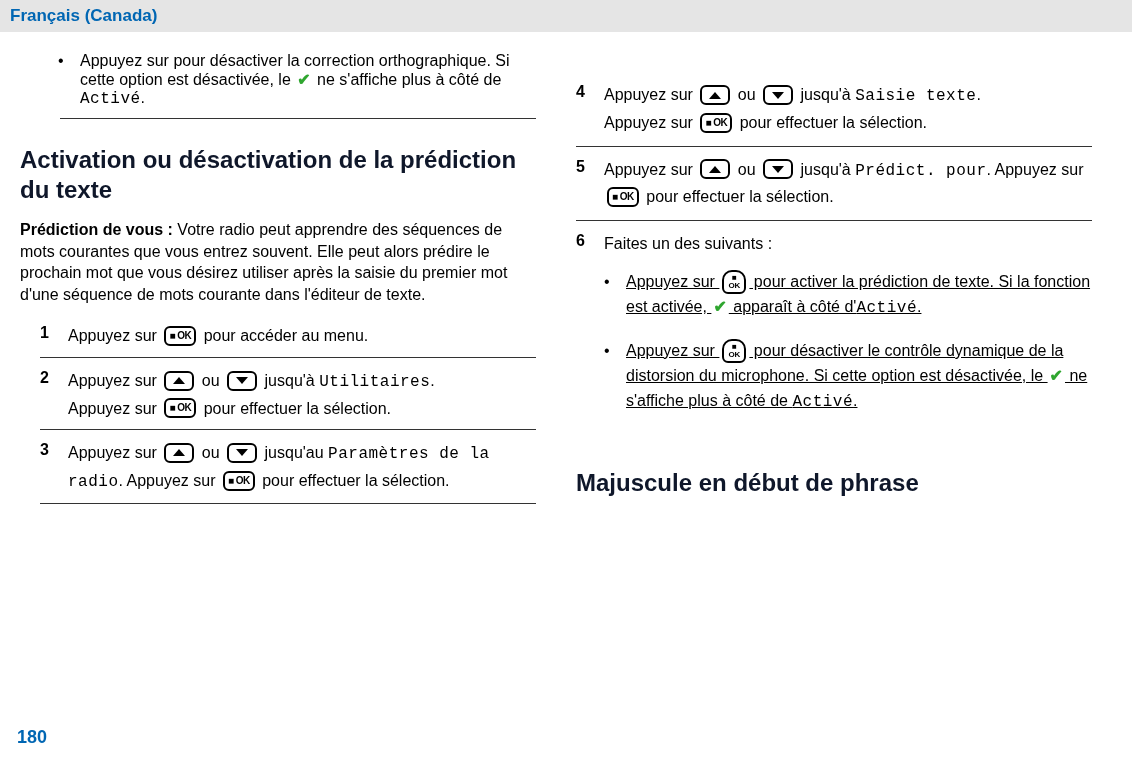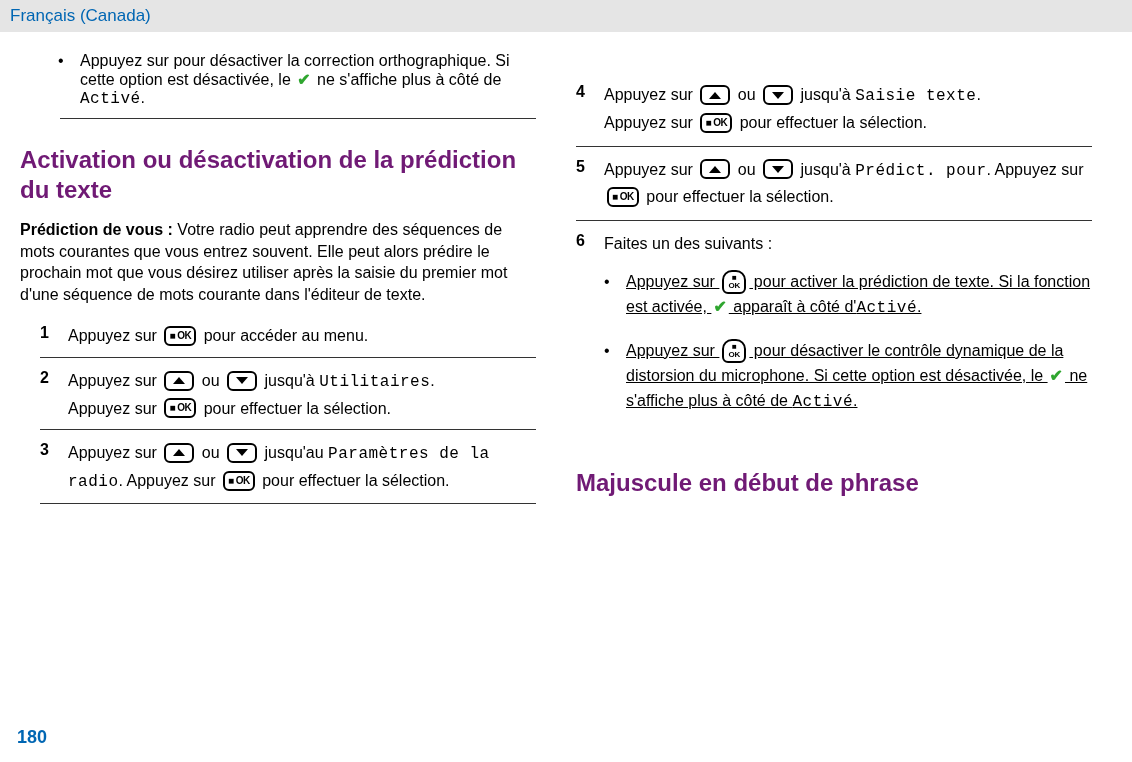--- a/index.html
+++ b/index.html
@@ -9,21 +9,21 @@
     font-size: 16px;
     color: #000;
     width: 1132px;
     height: 762px;
     position: relative;
     background: #fff;
   }
   .lang-header {
     background: #e5e5e5;
     color: #0066b3;
-    font-weight: normal;
+    font-weight: bold;
     font-size: 17px;
     padding: 6px 10px;
   }
   .columns {
     display: flex;
     padding: 20px 40px 0 20px;
     gap: 40px;
     align-items: flex-end;
   }
   .col {
@@ -42,21 +42,21 @@
     position: absolute;
     left: -22px;
     top: 0;
   }
   .section-divider {
     border: none;
     border-top: 1px solid #333;
     margin: 10px 0 10px 40px;
   }
   h2 {
-    color: #701a75;
+    color: #0f172a;
     font-size: 24px;
     font-weight: bold;
     margin: 26px 0 14px 0;
     line-height: 1.25;
   }
   .lead {
     margin: 0 0 18px 0;
     line-height: 1.35;
   }
   .step {

